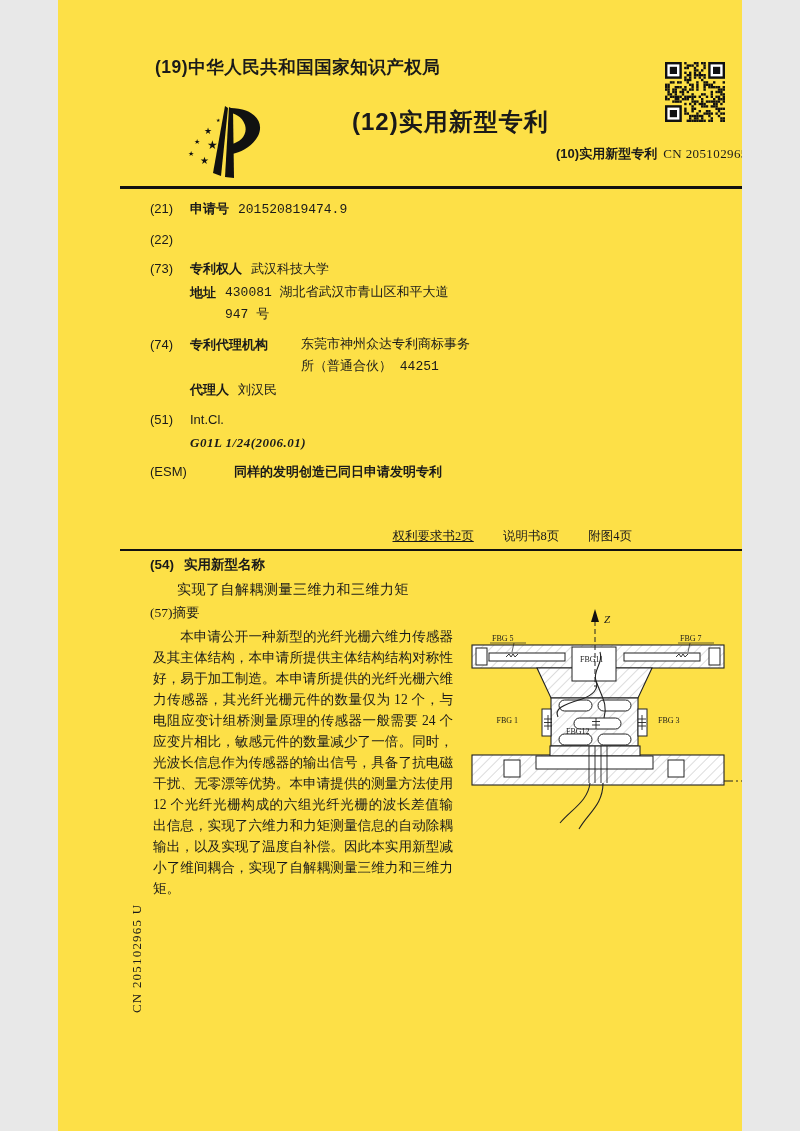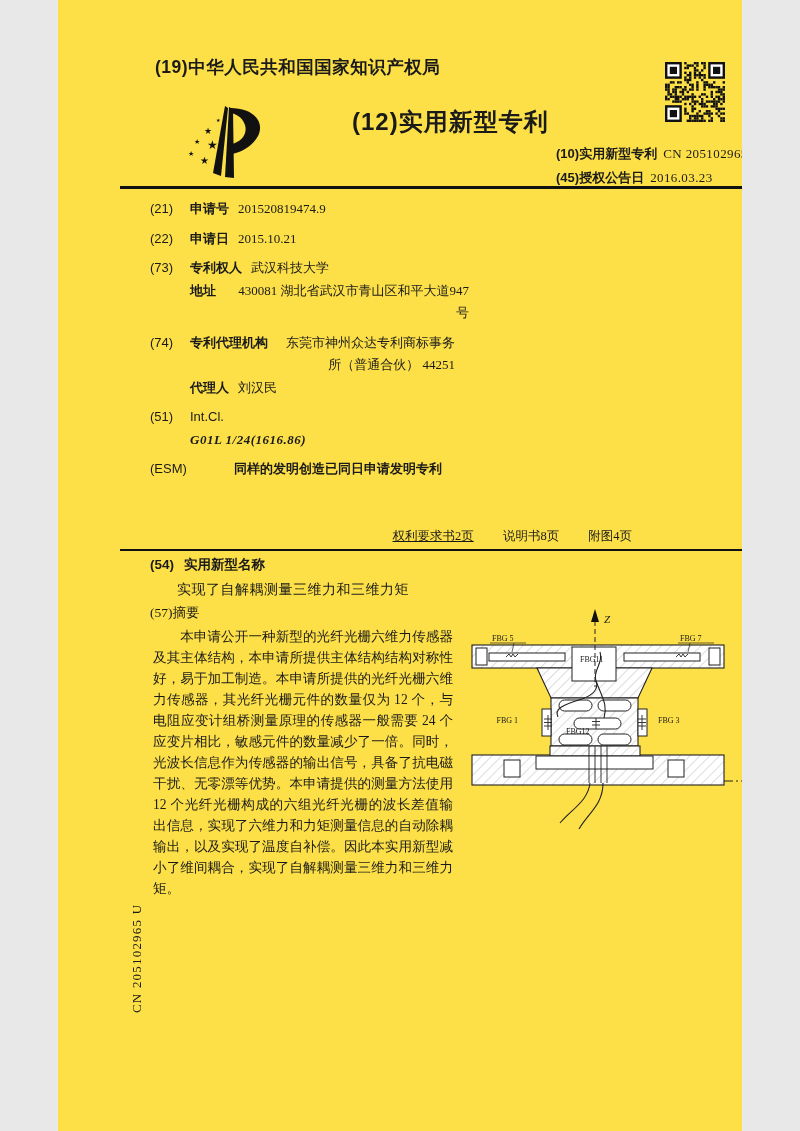--- a/index.html
+++ b/index.html
@@ -17,25 +17,25 @@
   .qr{position:absolute;left:607px;top:62px;width:60px;height:60px;}
   .rule{position:absolute;left:62px;width:683px;background:#111;}
   .rule-thick{top:186px;height:3px;}
   .rule-thin{top:549px;height:2px;}
   
   .biblio{position:absolute;left:92px;top:198px;width:392px;font-size:13px;line-height:22.5px;}
   .row{display:flex;margin-bottom:7px;}
   .code{flex:none;min-width:40px;font-family:"Liberation Sans",sans-serif;font-weight:400;white-space:nowrap;}
   .body{flex:1;}
   .flbl{font-family:"Liberation Sans",sans-serif;font-weight:700;margin-right:9px;}
-  .fval{font-family:Liberation Serif, serif;}
-  .subline{display:flex;text-align:right;}
+  .fval{font-family:Liberation Mono, monospace;}
+  .subline{display:flex;}
   .wrapval{display:inline-block;vertical-align:top;}
   .w240{width:244px;}
-  .w175{width:178px;}
+  .w175{width:178px;margin-left:24px;}
   .intcl{font-family:"Liberation Sans",sans-serif;font-weight:400;}
   .ipc{font-style:italic;font-weight:700;letter-spacing:.5px;}
   .esm-text{font-family:"Liberation Sans",sans-serif;font-weight:700;padding-left:44px;}
   
   .pages-line{position:absolute;top:528px;right:110px;font-size:12.5px;}
   .pages-line span{margin-left:26px;}
   
   .sec54{position:absolute;left:92px;top:556px;font-size:13.5px;}
   .sec54 .code54{font-family:Liberation Sans, sans-serif;font-weight:700;margin-right:10px;}
   .sec54 .lbl54{font-family:Liberation Mono, monospace;font-weight:700;}
@@ -307,37 +307,33 @@
   </div>
 
   <div class="doc-type sans b">
     <span>(12)</span><span>实用新型专利</span>
   </div>
 
   <div class="pub-block">
     <div>
       <span class="lbl"><span>(10)</span><span>实用新型专利</span></span><span class="val">CN 205102965 U</span>
     </div>
-    <div>
-      <span class="lbl"><span>(45)</span><span>授权公告日</span></span><span class="val">2016.03.23</span>
-    </div>
   </div>
 
   <div class="rule rule-thick"></div>
 
   <div class="biblio">
 
     <div class="row">
       <span class="code">(21)</span>
       <div class="body"><span class="flbl">申请号</span><span class="fval">201520819474.9</span></div>
     </div>
 
     <div class="row">
       <span class="code">(22)</span>
-      <div class="body"><span class="flbl">申请日</span><span class="fval">2015.10.21</span></div>
     </div>
 
     <div class="row">
       <span class="code">(73)</span>
       <div class="body">
         <div><span class="flbl">专利权人</span><span class="fval">武汉科技大学</span></div>
         <div class="subline">
             <span class="flbl">地址</span>
             <span class="fval wrapval w240">430081 湖北省武汉市青山区和平大道947 号</span>
           </div>
@@ -353,21 +349,21 @@
             <span class="fval wrapval w175">东莞市神州众达专利商标事务所（普通合伙） 44251</span>
           </div>
         <div><span class="flbl">代理人</span><span class="fval">刘汉民</span></div>
       </div>
     </div>
 
     <div class="row">
       <span class="code">(51)</span>
       <div class="body">
         <div class="intcl">Int.Cl.</div>
-        <div class="ipc">G01L 1/24(1616.86)</div>
+        <div class="ipc">G01L 1/24(2006.01)</div>
       </div>
     </div>
 
     <div class="row">
       <span class="code">(ESM)</span>
       <div class="body esm-text">同样的发明创造已同日申请发明专利</div>
     </div>
   </div>
 
   <div class="pages-line">

